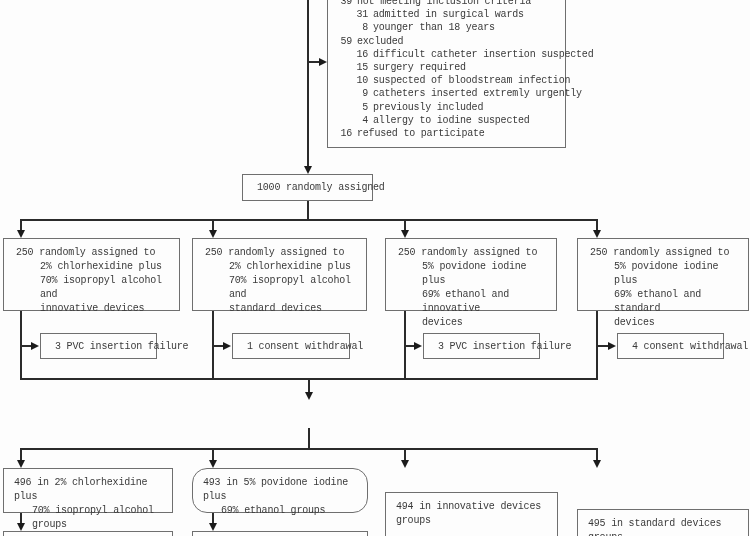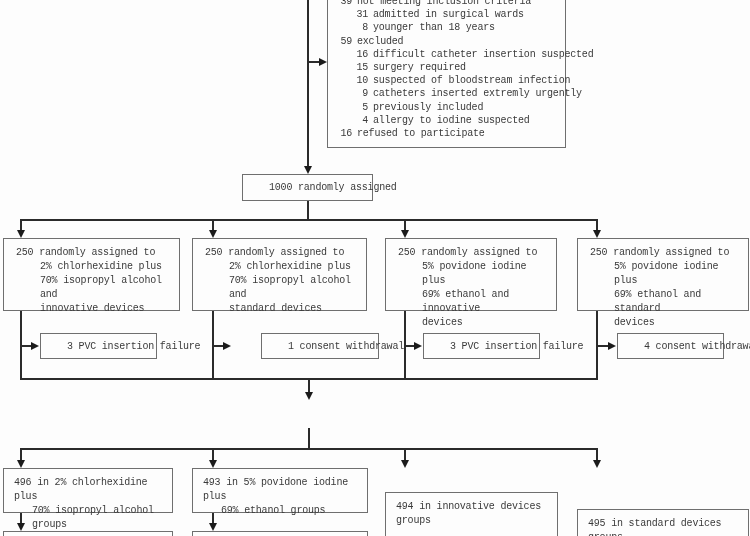--- a/index.html
+++ b/index.html
@@ -13,21 +13,21 @@
     position:absolute; background:#fdfdfd;
     border:1px solid #6f6f6f; box-sizing:border-box;
   }
   .box .txt, .box .num{white-space:nowrap;}
   
   .box-exclusion{padding:8px 4px 6px 8px;}
   .box-exclusion .xline{display:flex; line-height:13.2px;}
   .box-exclusion .num{flex:none; width:16px; text-align:right; margin-right:5px;}
   .box-exclusion .xline.sub .num{width:32px;}
   
-  .box-center{display:flex; align-items:center; padding-left:26px;}
+  .box-center{display:flex; align-items:center; padding-left:14px;}
   
   .box-arm{padding:7px 4px 0 12px;}
   .box-arm .bline{line-height:14px;}
   .box-arm .bline.ind{padding-left:24px;}
   
   .box-outcomes{display:flex; align-items:center; justify-content:center; letter-spacing:-0.35px; padding:0 4px;}
   
   .box-analysis{padding:7px 3px 0 10px;}
   .box-analysis .bline{line-height:14px;}
   .box-analysis .bline.ind2{padding-left:18px;}
@@ -170,36 +170,36 @@
   <div class="box box-arm" style="left:577px; top:238px; width:172px; height:73px;">
     <div class="bline">250 randomly assigned to</div>
     <div class="bline ind">5% povidone iodine plus</div>
     <div class="bline ind">69% ethanol and standard</div>
     <div class="bline ind">devices</div>
   </div>
 
   <div class="box box-center" style="left:40px; top:333px; width:117px; height:26px;">
     <span class="txt">3 PVC insertion failure</span>
   </div>
-  <div class="box box-center" style="left:232px; top:333px; width:118px; height:26px;margin-left:29px;">
+  <div class="box box-center" style="left:232px; top:333px; width:118px; height:26px;">
     <span class="txt">1 consent withdrawal</span>
   </div>
   <div class="box box-center" style="left:423px; top:333px; width:117px; height:26px;">
     <span class="txt">3 PVC insertion failure</span>
   </div>
   <div class="box box-center" style="left:617px; top:333px; width:107px; height:26px;">
     <span class="txt">4 consent withdrawal</span>
   </div>
 
 
   <div class="box box-analysis" style="left:3px; top:468px; width:170px; height:45px;">
     <div class="bline">496 in 2% chlorhexidine plus</div>
     <div class="bline ind2">70% isopropyl alcohol groups</div>
   </div>
-  <div class="box box-analysis" style="left:192px; top:468px; width:176px; height:45px;">
+  <div class="box box-analysis" style="left:192px; top:468px; width:176px; height:45px;border-radius:15px;">
     <div class="bline">493 in 5% povidone iodine plus</div>
     <div class="bline ind2">69% ethanol groups</div>
   </div>
   <div class="box box-analysis" style="left:385px; top:468px; width:173px; height:45px;margin-top:24px;">
     <div class="bline">494 in innovative devices groups</div>
   </div>
   <div class="box box-analysis" style="left:577px; top:468px; width:172px; height:45px;margin-top:41px;">
     <div class="bline">495 in standard devices groups</div>
   </div>
 

